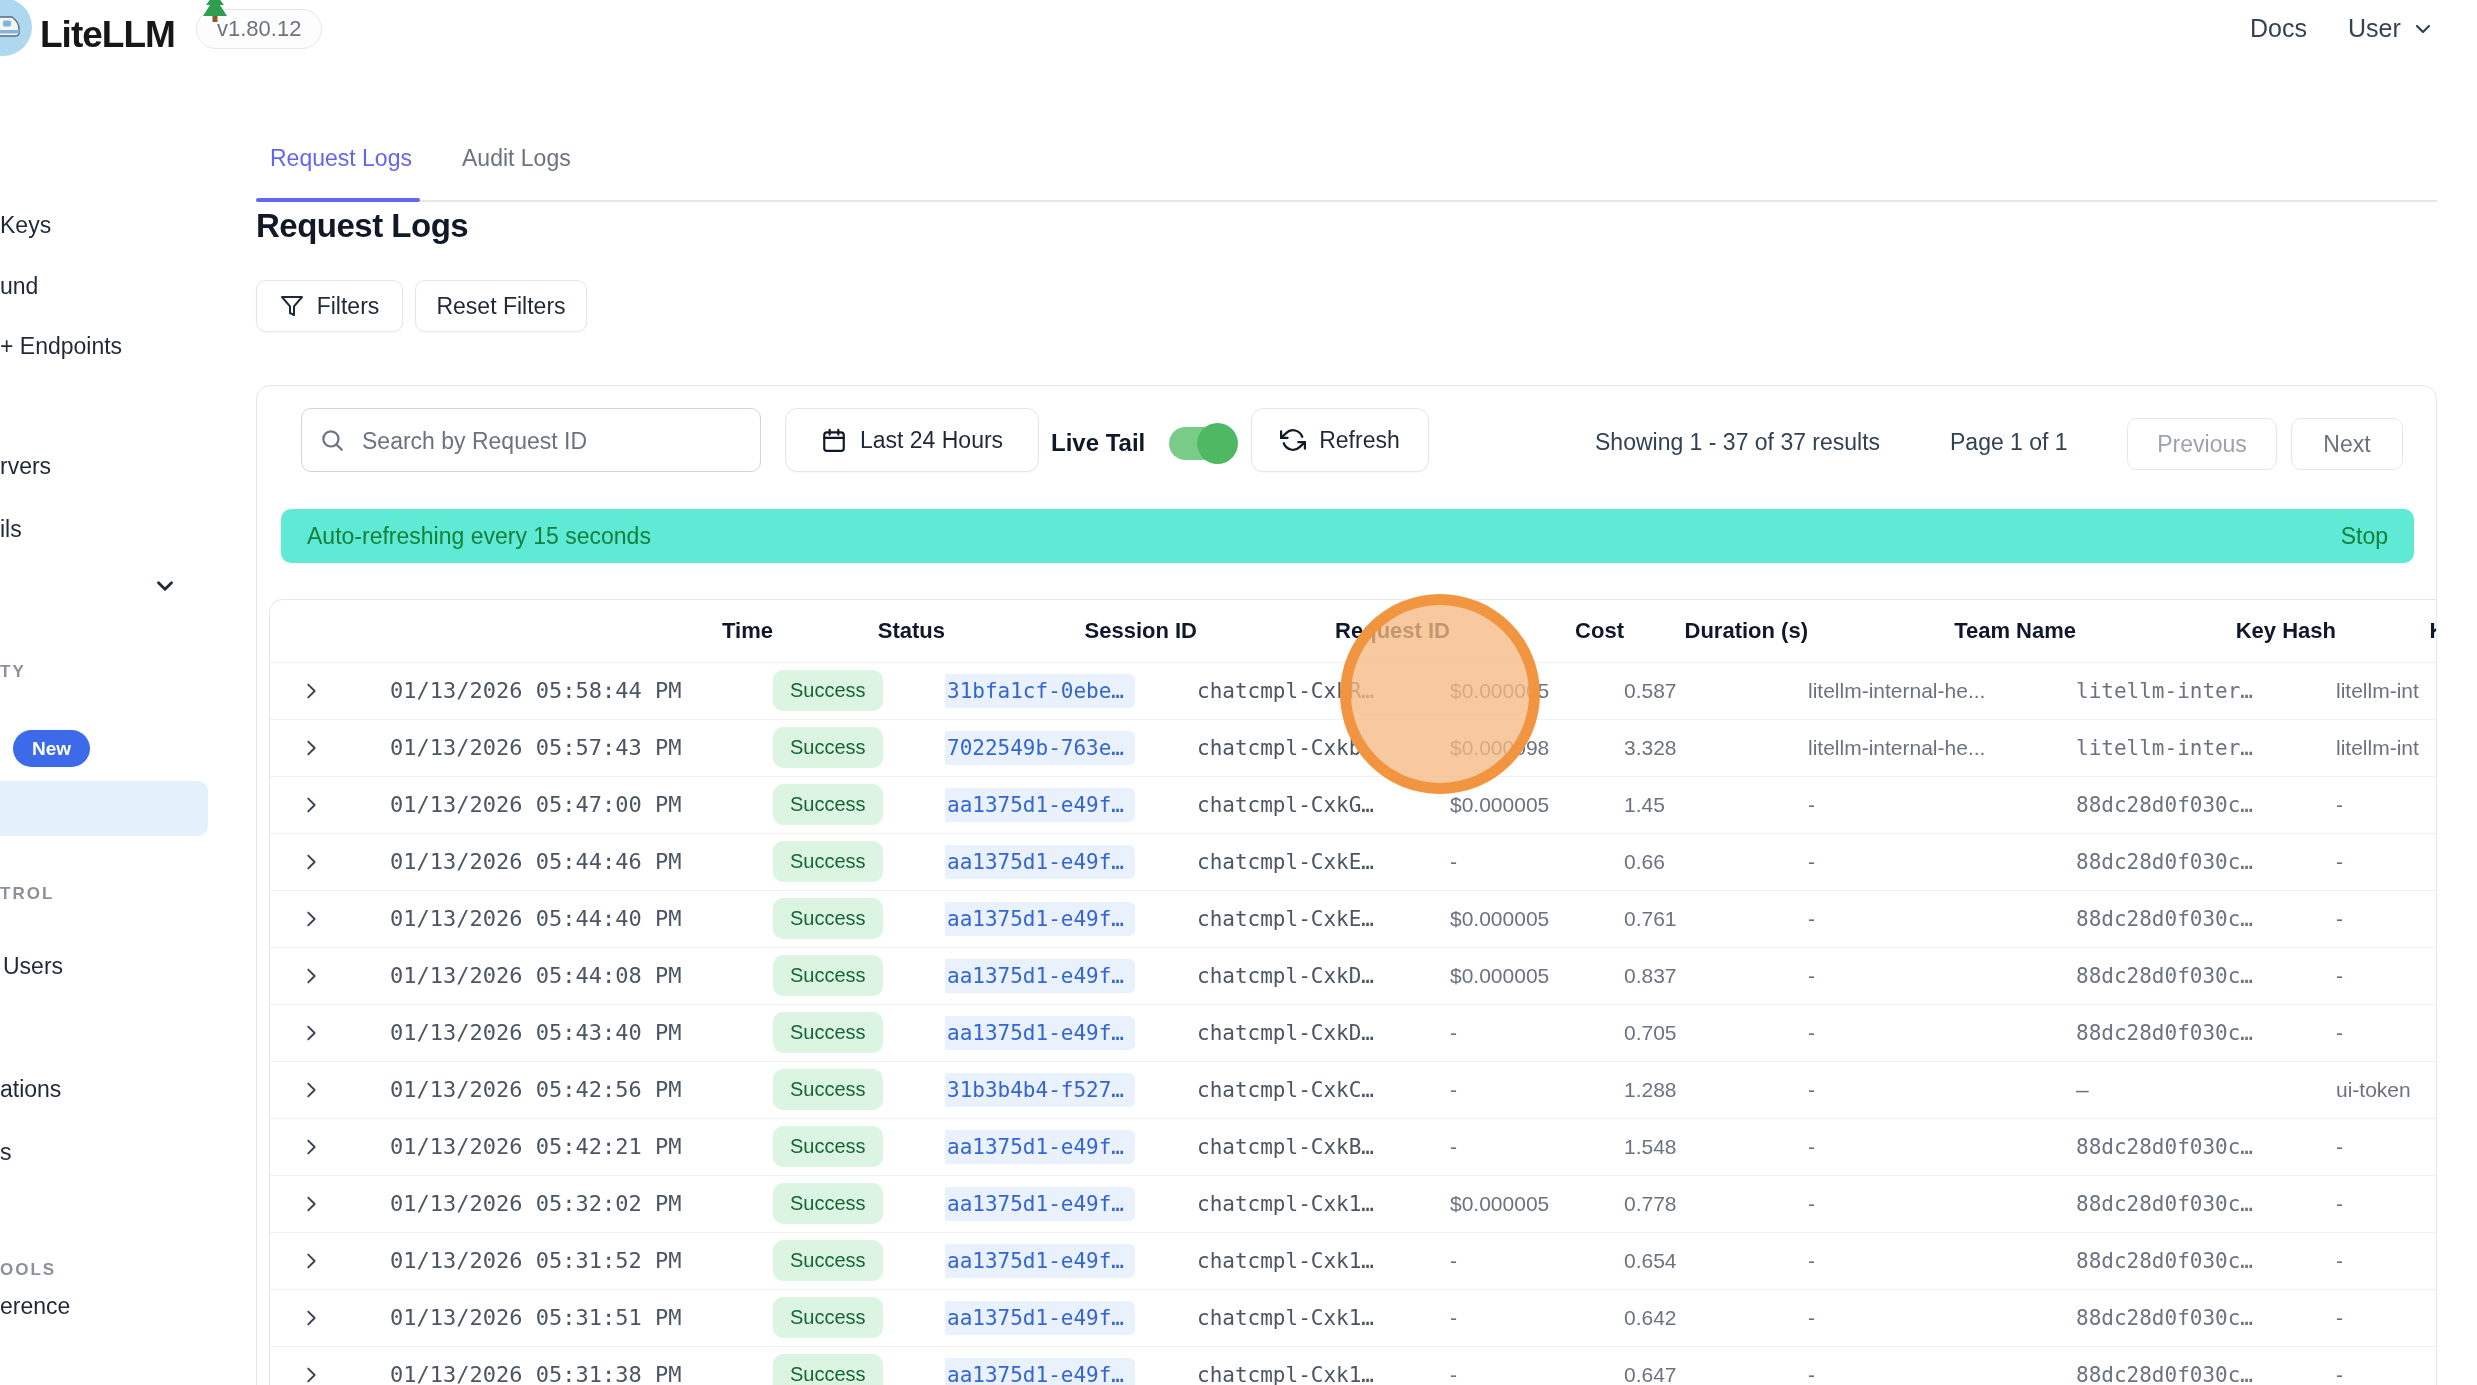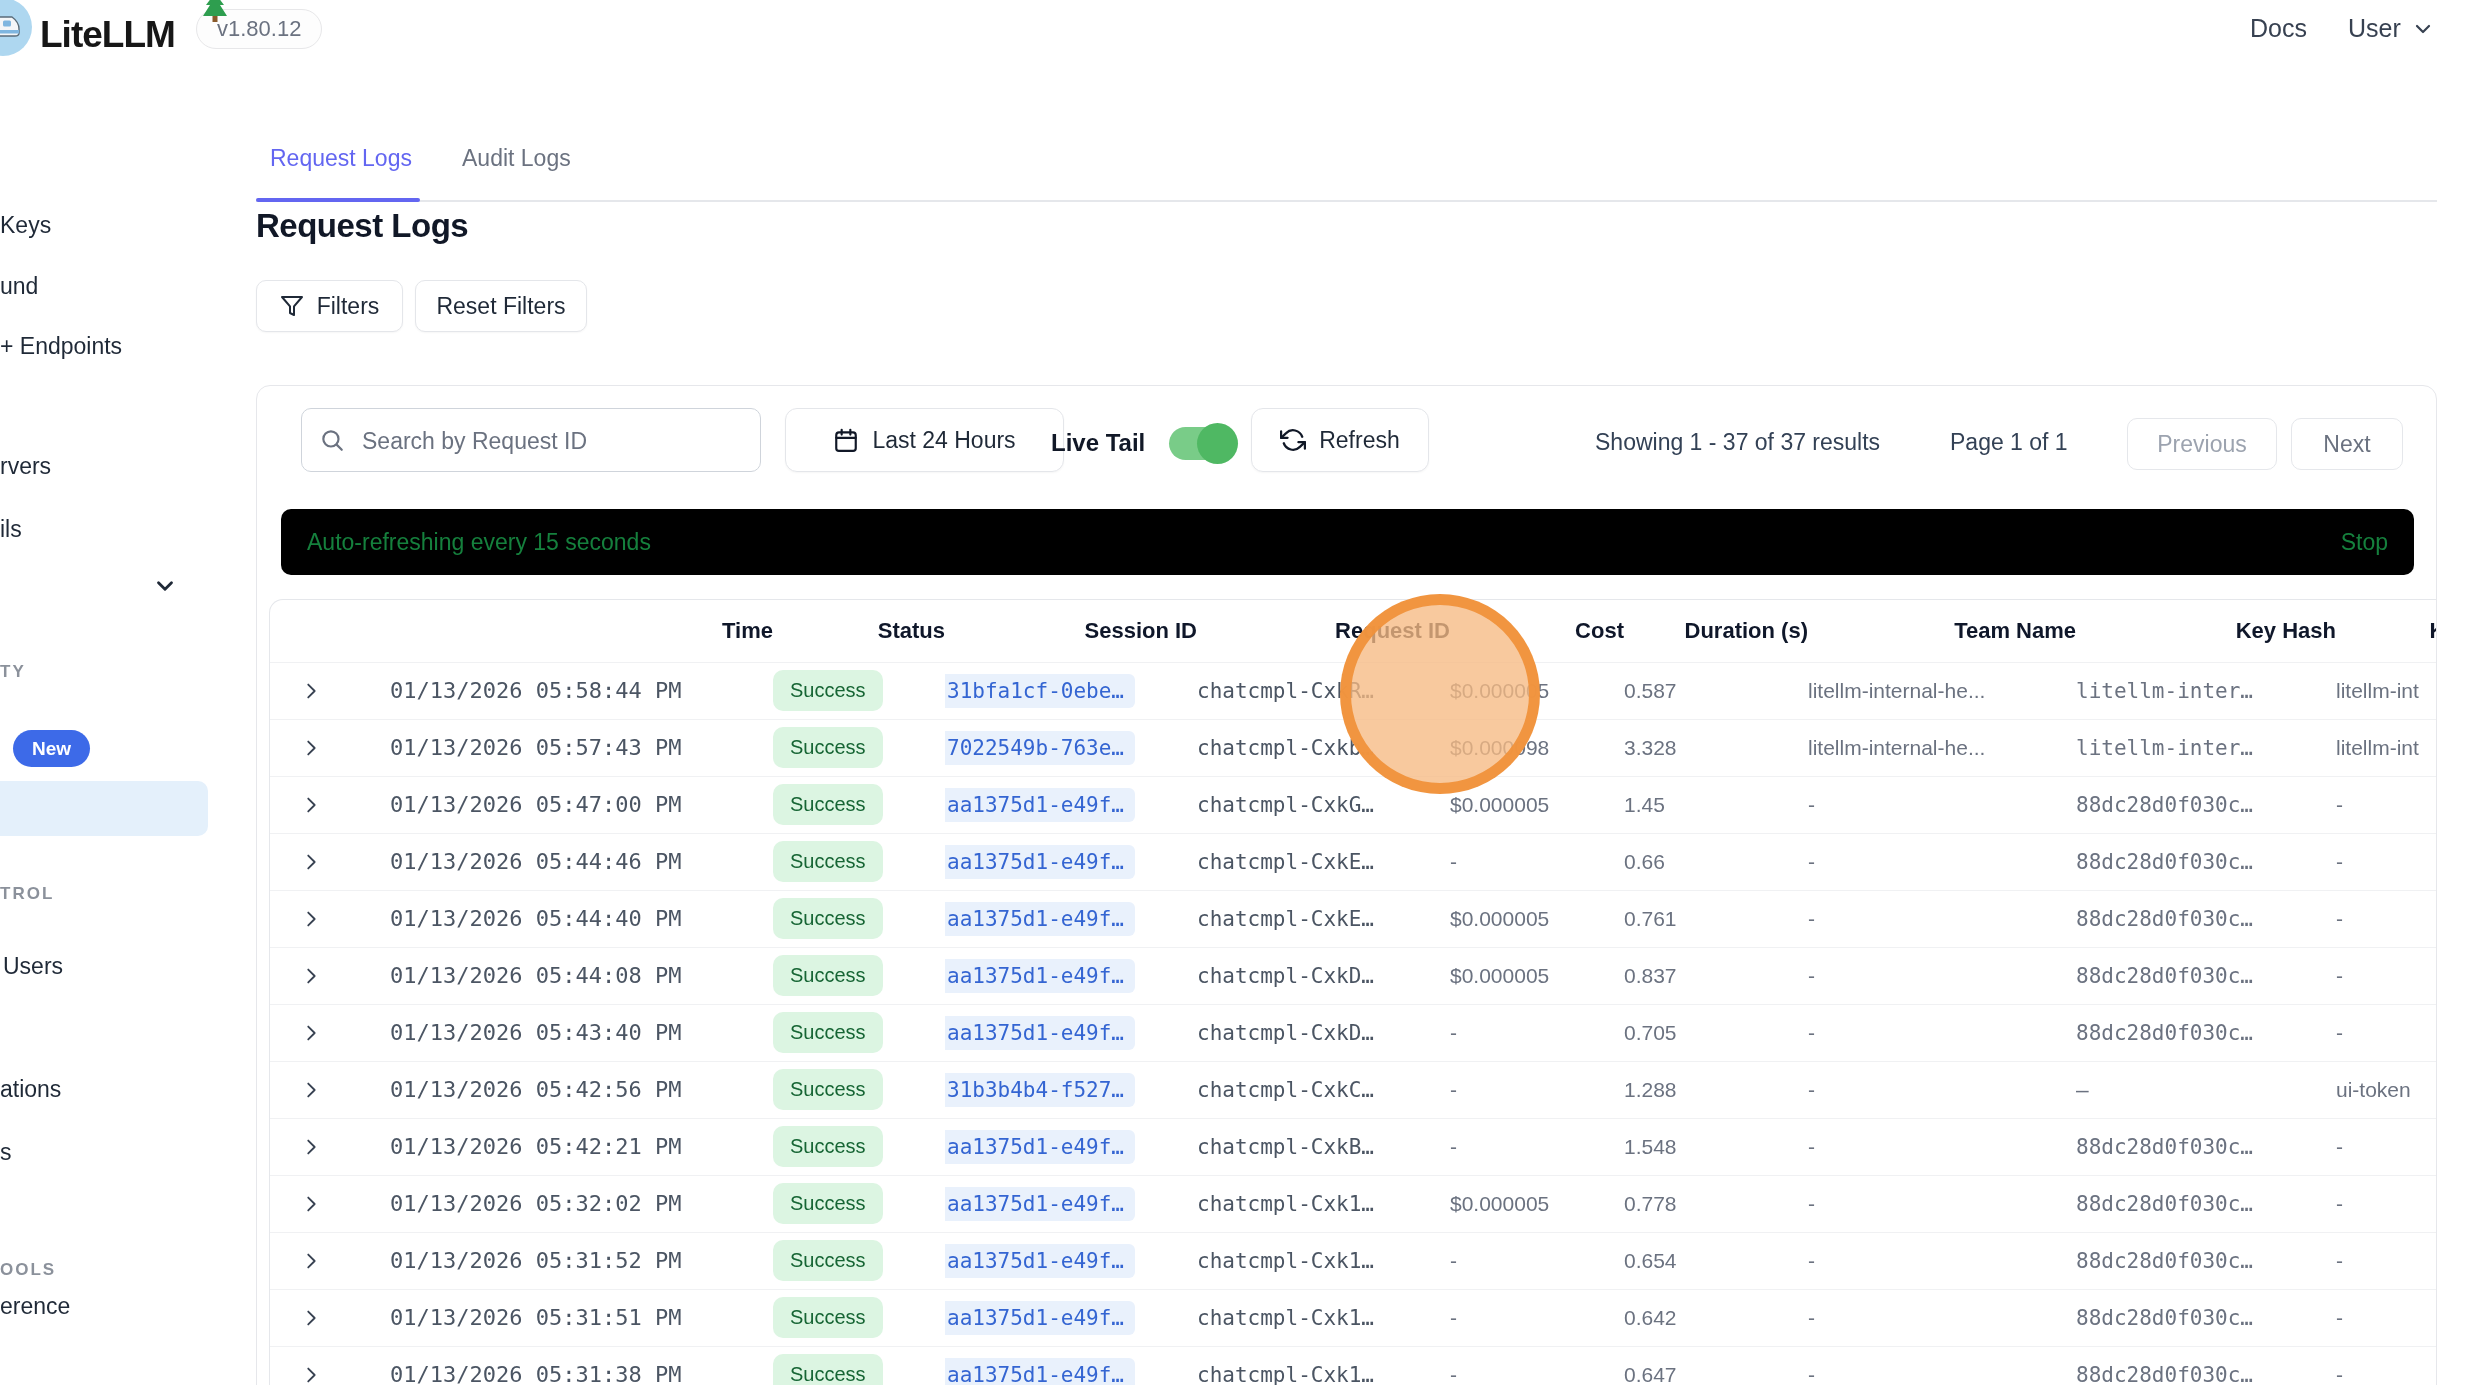--- a/index.html
+++ b/index.html
@@ -48,36 +48,36 @@
   .main-card { left:256px; top:385px; width:2181px; height:1060px;
                border:1.5px solid #e6e7eb; border-radius:14px; background:#fff; overflow:hidden; }
 
   .search-box { left:44px; top:22px; width:460px; height:64px; }
   .search-box input { width:100%; height:100%; border:1.5px solid #cfd4db; border-radius:10px;
                       padding:2px 18px 0 60px; font-size:23px; color:#a21caf; outline:none;
                       font-family:"Liberation Sans","DejaVu Sans",sans-serif; }
   .search-box input::placeholder { color:#6b7280; }
   .search-icon { position:absolute; left:18px; top:19px; }
 
-  .btn-range { left:528px; top:22px; width:279px; height:64px; border-radius:12px; }
+  .btn-range { left:528px; top:22px; width:254px; height:64px; border-radius:12px; }
   .livetail-label { left:794px; top:43px; font-size:24px; font-weight:600; color:#111827; }
   .toggle { left:912px; top:41px; width:66px; height:33px; border-radius:17px; background:#79cc88; }
   .toggle-knob { position:absolute; right:-3px; top:-4px; width:41px; height:41px; border-radius:50%;
                  background:#4fb863; }
   .btn-refresh { left:994px; top:22px; width:178px; height:64px; border-radius:12px; }
   .refresh-glyph { font-size:27px; line-height:27px; color:#111827; }
 
   .results-summary { left:1338px; top:43px; font-size:23px; color:#334155; }
   .page-indicator  { left:1693px; top:43px; font-size:23px; color:#334155; }
   .pg-btn { top:32px; height:52px; border:1.5px solid #e5e7eb; border-radius:10px; background:#fff;
             display:flex; align-items:center; justify-content:center; font-size:23px; }
   .pg-prev { left:1870px; width:150px; color:#9ca3af; }
   .pg-next { left:2034px; width:112px; color:#6b7280; }
 
-  .refresh-banner { left:24px; top:123px; width:2133px; height:66px; background:#000000;
+  .refresh-banner { left:24px; top:123px; width:2133px; height:54px; background:#5eead4;
                     border-radius:10px; display:flex; align-items:center; justify-content:space-between;
                     padding:0 26px; }
   .refresh-banner .msg  { font-size:23px; color:#15803d; }
   .refresh-banner .stop { font-size:23px; color:#15803d; cursor:pointer; }
 
   
   .table-wrap { left:12px; top:213px; width:2169px; height:840px;
                 border:1.5px solid #e5e7eb; border-right:none; border-radius:14px 0 0 0;
                 overflow:hidden; background:#fff; }
   table { border-collapse:collapse; table-layout:fixed; width:2266px; }

